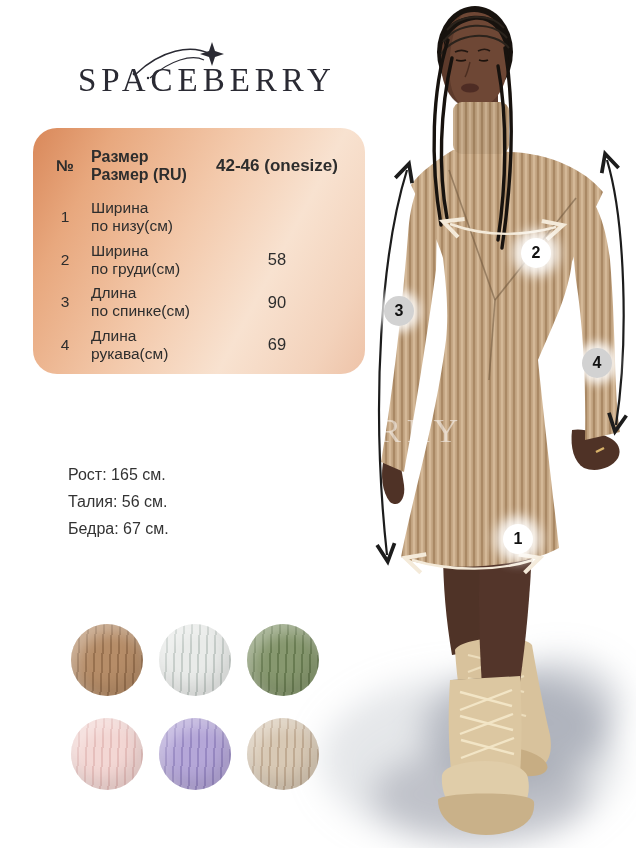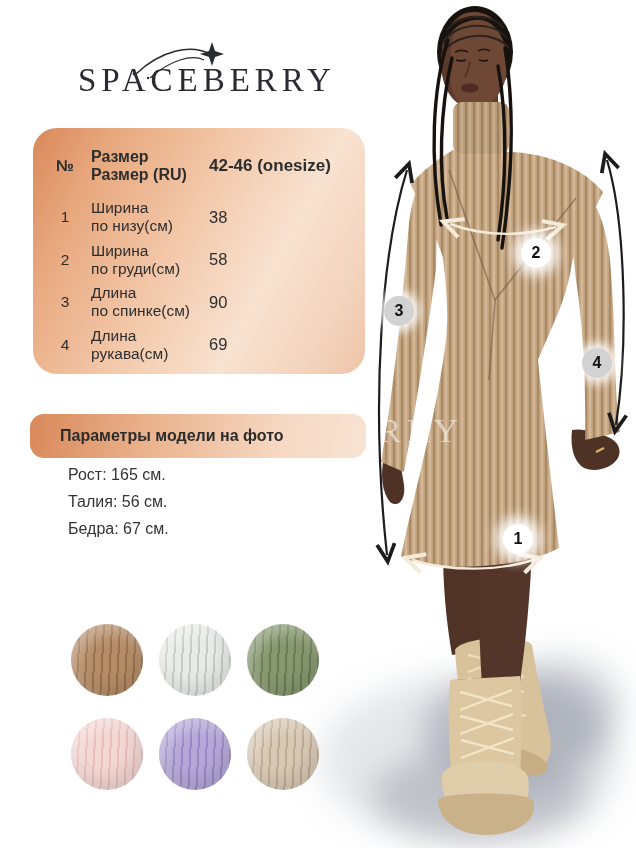--- a/index.html
+++ b/index.html
@@ -14,21 +14,21 @@
   
   .size-table{position:absolute;left:33px;top:128px;width:332px;height:246px;z-index:5;
       border-radius:24px;box-sizing:border-box;padding:8px 20px 8px 6px;
       background:linear-gradient(118deg,#d9885a 0%,#e8a87e 18%,#f3c9ab 45%,#f8e2d0 68%,#f3d2bb 88%,#eec3a8 100%);
       display:flex;flex-direction:column;}
   .t-head,.t-row{display:grid;grid-template-columns:52px 118px 1fr;align-items:center;}
   .t-head{height:62px;font-weight:700;font-size:16px;}
   .t-row{height:44px;font-size:15.5px;font-weight:500;}
   .t-no{text-align:center;}
   .t-label{text-align:left;line-height:18px;}
-  .t-val{font-size:16.5px;}
+  .t-val{text-align:center;font-size:16.5px;}
   .t-head .t-val{font-size:17px;}
 
   
   .params-banner{position:absolute;left:30px;top:414px;width:336px;height:44px;z-index:5;
       border-radius:14px;display:flex;align-items:center;box-sizing:border-box;padding-left:30px;
       background:linear-gradient(100deg,#d9885a 0%,#eab28c 35%,#f6d9c3 75%,#f8e3d3 100%);
       font-size:16px;font-weight:700;color:#2c2c2c;}
 
   .params-list{position:absolute;left:68px;top:466px;z-index:5;font-size:16px;color:#333;}
   .params-list div{margin-bottom:9px;}
@@ -202,21 +202,20 @@
       </div>
       <div class="t-val">42-46 (onesize)</div>
     </div>
 
     <div class="t-row">
       <div class="t-no">1</div>
       <div class="t-label">
         <div>Ширина</div>
         <div>по низу(см)</div>
       </div>
-      <div class="t-val">38</div>
     </div>
     <div class="t-row">
       <div class="t-no">2</div>
       <div class="t-label">
         <div>Ширина</div>
         <div>по груди(см)</div>
       </div>
       <div class="t-val">58</div>
     </div>
     <div class="t-row">
@@ -230,21 +229,20 @@
     <div class="t-row">
       <div class="t-no">4</div>
       <div class="t-label">
         <div>Длина</div>
         <div>рукава(см)</div>
       </div>
       <div class="t-val">69</div>
     </div>
   </div>
 
-  <div class="params-banner">Параметры модели на фото</div>
   <div class="params-list">
     <div>Рост: 165 см.</div>
     <div>Талия: 56 см.</div>
     <div>Бедра: 67 см.</div>
   </div>
 
   <div class="swatches">
     <div class="swatch" style="background: repeating-linear-gradient(93deg, rgb(152, 113, 79) 0px, rgb(152, 113, 79) 2px, rgb(182, 141, 104) 2px, rgb(182, 141, 104) 8px);"></div>
     <div class="swatch" style="background: repeating-linear-gradient(93deg, rgb(198, 205, 201) 0px, rgb(198, 205, 201) 2px, rgb(233, 235, 233) 2px, rgb(233, 235, 233) 8px);"></div>
     <div class="swatch" style="background: repeating-linear-gradient(93deg, rgb(105, 124, 82) 0px, rgb(105, 124, 82) 2px, rgb(135, 152, 111) 2px, rgb(135, 152, 111) 8px);"></div>

